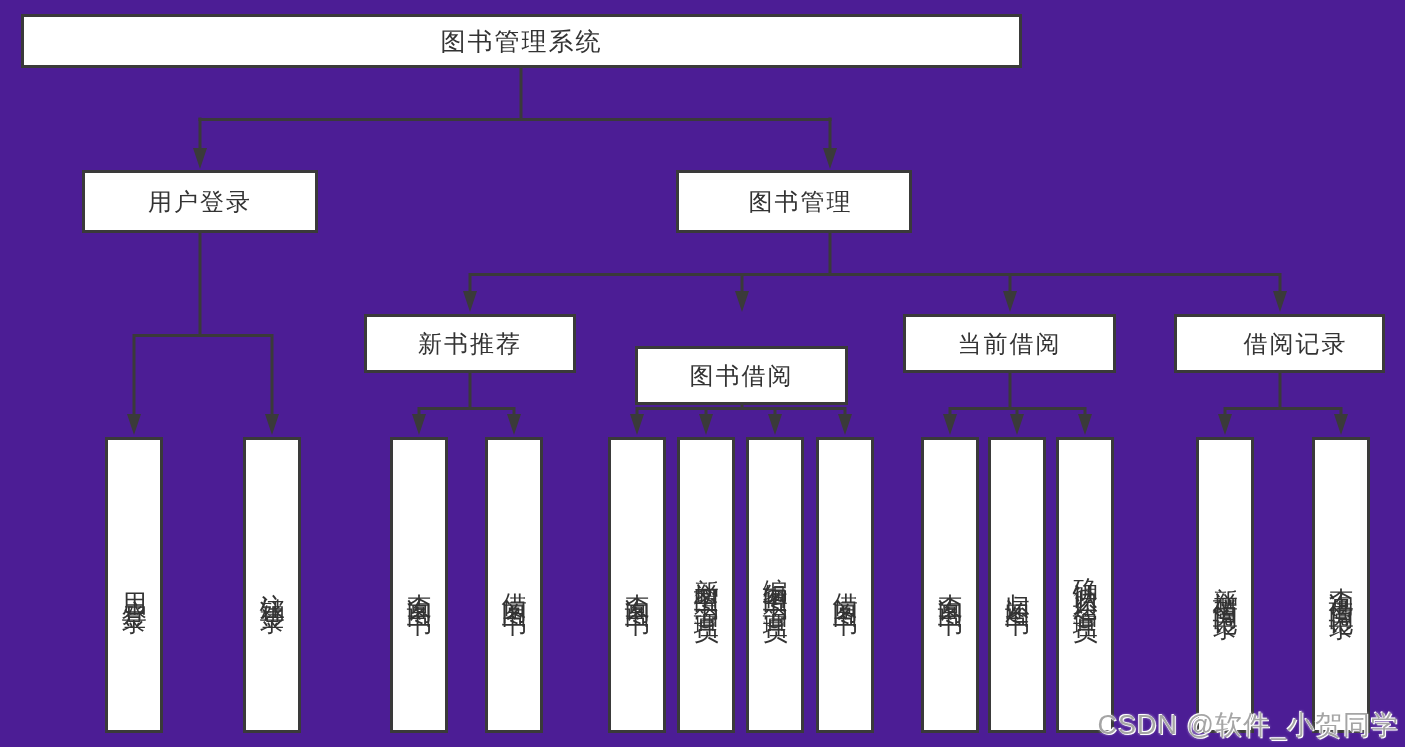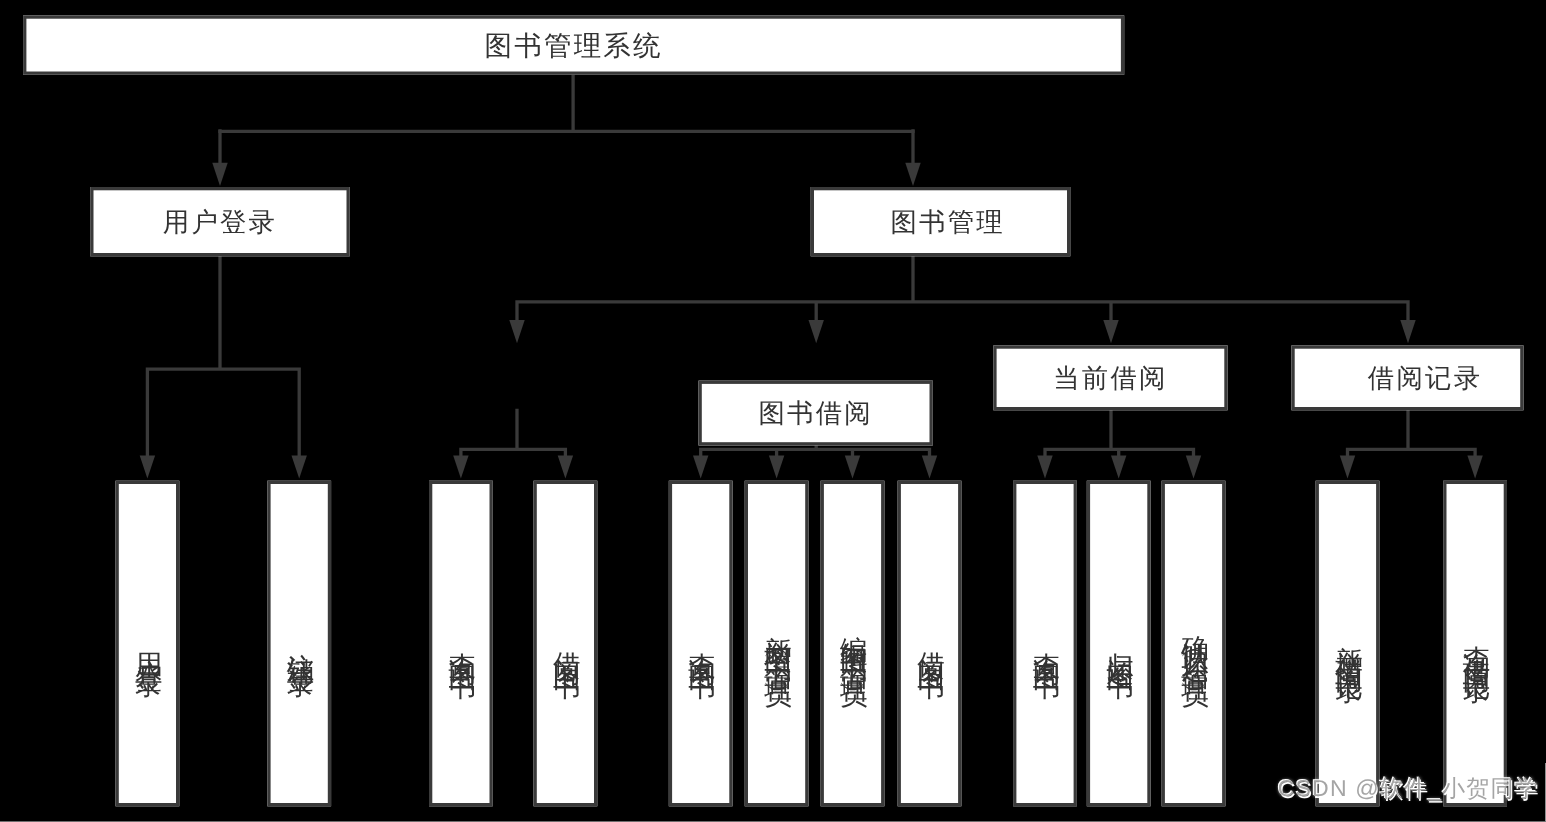--- a/index.html
+++ b/index.html
@@ -1,20 +1,20 @@
 <!DOCTYPE html>
 <html><head>
 <meta charset="utf-8">
 <style>
   html, body { margin: 0; padding: 0; background: #fff; }
   .canvas {
     position: relative;
     width: 1405px;
     height: 747px;
-    background: #000000;
+    background: #4c1d95;
     font-family: "Liberation Sans", sans-serif;
     color: #333333;
     overflow: hidden;
   }
   .lines { position: absolute; left: 0; top: 0; }
   .box {
     position: absolute;
     box-sizing: border-box;
     border: 3px solid #3a3a3a;
     background: #ffffff;
@@ -35,22 +35,22 @@
     text-orientation: mixed;
     font-size: 25px;
     letter-spacing: 6px;
     line-height: 1.1;
     color: #333333;
   }
   .leaf { left: 0; top: 437px; width: 58px; height: 296px; }
   .watermark {
     position: absolute;
     right: 6px;
-    bottom: 16px;
-    font-size: 21px;
+    bottom: 4px;
+    font-size: 27px;
     letter-spacing: 1px;
     color: #a5a5a5;
     text-shadow: 1px 1px 0 #ffffff, -1px -1px 0 #ffffff, 0 0 3px #ffffff;
     white-space: nowrap;
     z-index: 5;
   }
 </style>
 </head>
 <body>
 
@@ -98,24 +98,27 @@
     </g>
   </svg>
 
   <div class="box" style="left:21px; top:14px; width:1001px; height:54px;">
     <span class="h-label root-label">图书管理系统</span>
   </div>
 
   <div class="box" style="left:82px; top:170px; width:236px; height:63px;">
     <span class="h-label">用户登录</span>
   </div>
-  <div class="box" style="left:737px; top:170px; width:236px; height:63px;padding-left:13px;">
+  <div class="box" style="left:676px; top:170px; width:236px; height:63px;padding-left:13px;">
     <span class="h-label">图书管理</span>
   </div>
 
+  <div class="box" style="left:364px; top:314px; width:212px; height:59px;">
+    <span class="h-label">新书推荐</span>
+  </div>
   <div class="box" style="left:635px; top:314px; width:213px; height:59px;margin-top:32px;">
     <span class="h-label">图书借阅</span>
   </div>
   <div class="box" style="left:903px; top:314px; width:213px; height:59px;align-items:center;">
     <span class="h-label">当前借阅</span>
   </div>
   <div class="box" style="left:1174px; top:314px; width:211px; height:59px;padding-left:32px;">
     <span class="h-label">借阅记录</span>
   </div>
 

